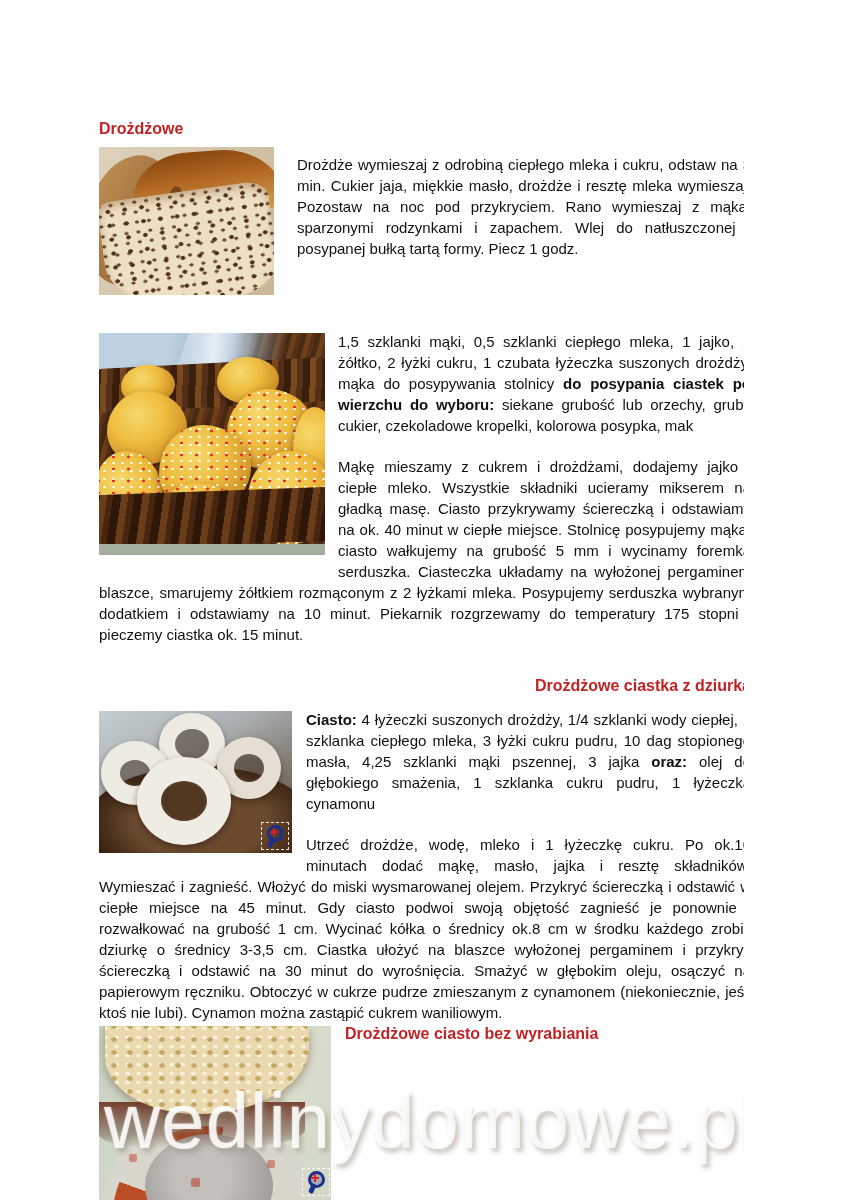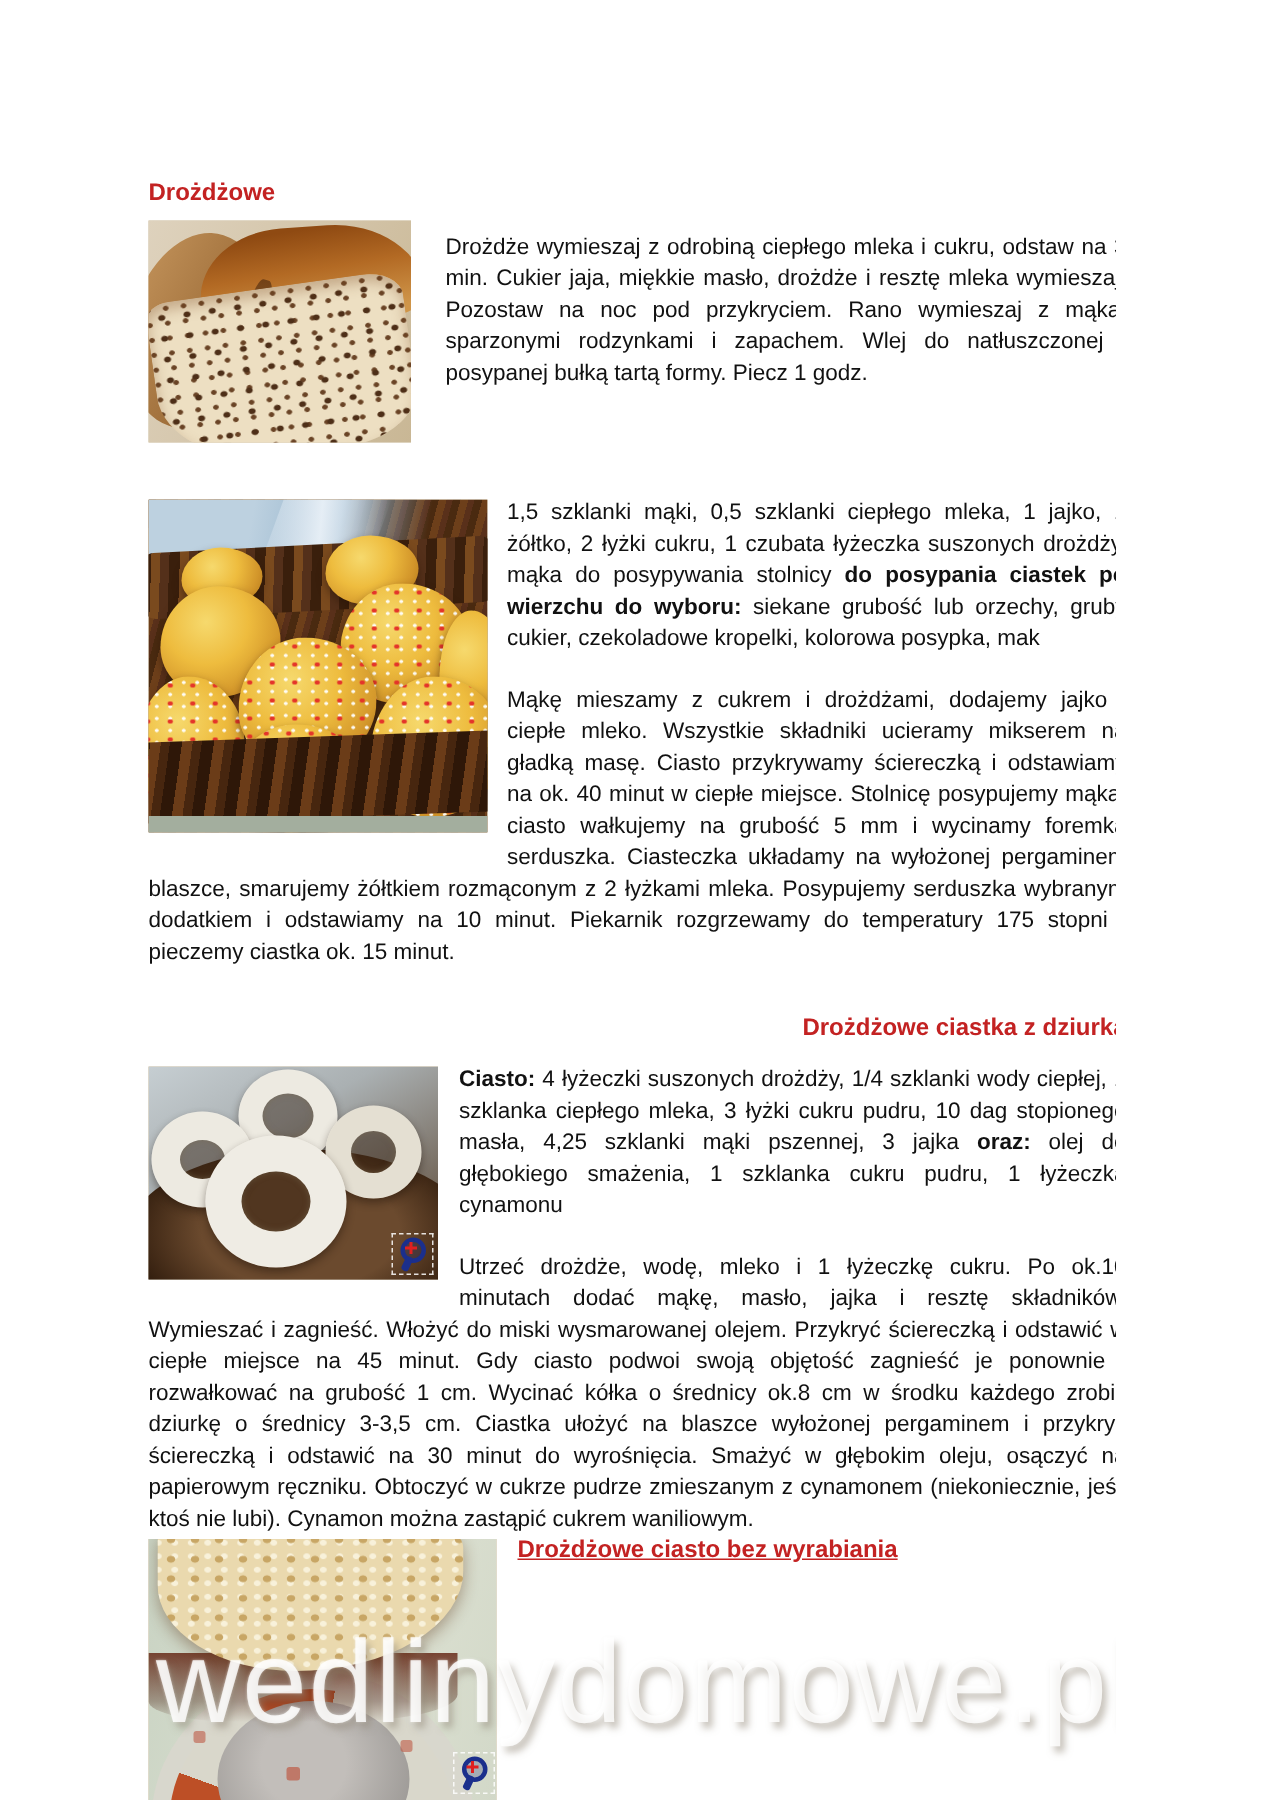--- a/index.html
+++ b/index.html
@@ -2,21 +2,21 @@
 <html><head>
 <meta charset="utf-8">
 <style>
   html,body{margin:0;padding:0;background:#ffffff;}
   .page{position:relative;width:744px;height:1200px;background:#ffffff;overflow:hidden;
         font-family:"Liberation Sans","DejaVu Sans",sans-serif;color:#111;}
   .sec{position:absolute;left:99px;width:652px;}
   #s1{top:119px;} #s2{top:331px;} #s3{top:676px;} #s4{top:1024px;}
   .heading{margin:0;font-size:16px;line-height:19px;font-weight:bold;color:#c32222;}
   #s1 .heading{margin-bottom:16px;} #s2 .heading{margin-bottom:4px;}
-  #s3 .heading{margin-bottom:14px;text-align:right;} #s4 .heading{margin-left:246px;margin-bottom:23px;text-decoration:underline;}
+  #s3 .heading{margin-bottom:14px;text-align:right;} #s4 .heading{margin-left:246px;margin-bottom:23px;}
   .para{margin:0;font-size:15px;line-height:21px;text-align:justify;}
   .para + .para{margin-top:20px;}
   .b{font-weight:bold;}
   #s1 .para{margin-left:198px;}
   #s4 .para{margin-left:246px;}
   .photo{background:#c9b999;}
   #s1 .photo{position:absolute;left:0;top:28px;width:175px;height:148px;}
   #s2 .photo{float:left;width:226px;height:222px;margin:2px 13px 10px 0;}
   #s3 .photo{float:left;width:193px;height:142px;margin:2px 14px 8px 0;}
   #s4 .photo{position:absolute;left:0;top:2px;width:232px;height:176px;}

